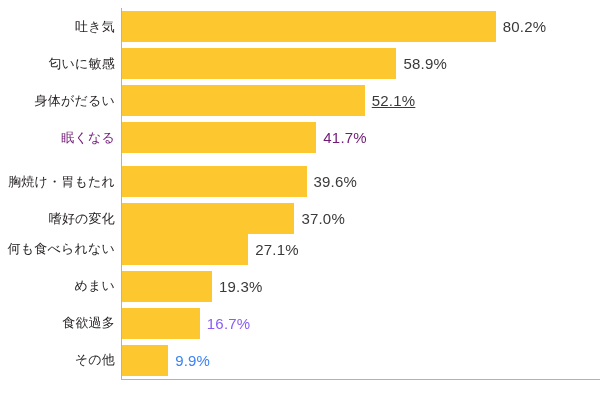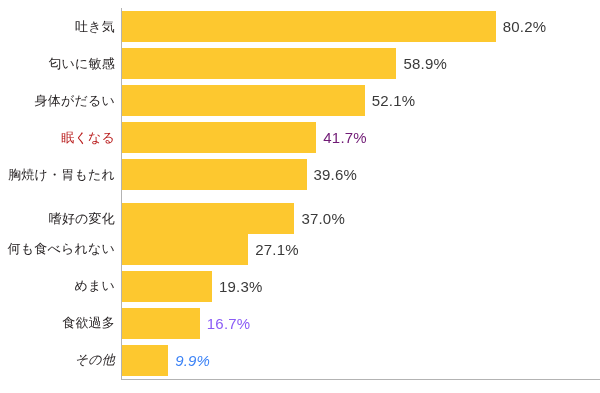--- a/index.html
+++ b/index.html
@@ -107,31 +107,31 @@
         <div class="cat-label" style="color: rgb(35, 31, 32); text-align: right;">匂いに敏感</div>
         <div class="bar-wrap">
           <div class="bar" style="width: 274.474px; background: rgb(253, 200, 47);"></div>
           <div class="val-label" style="color: rgb(58, 58, 58);">58.9%</div>
         </div>
       </div>
       <div class="row" style="top: 74.2px;">
         <div class="cat-label" style="color: rgb(35, 31, 32);">身体がだるい</div>
         <div class="bar-wrap">
           <div class="bar" style="width: 242.786px; background: rgb(253, 200, 47);"></div>
-          <div class="val-label" style="color: rgb(58, 58, 58);">52.1%</div>
+          <div class="val-label" style="color: rgb(58, 58, 58); text-decoration: underline;">52.1%</div>
         </div>
       </div>
       <div class="row" style="top: 111.3px;">
-        <div class="cat-label" style="color: #b91c1c;">眠くなる</div>
+        <div class="cat-label" style="color: #701a75;">眠くなる</div>
         <div class="bar-wrap">
           <div class="bar" style="width: 194.322px; background: rgb(253, 200, 47);"></div>
           <div class="val-label" style="color: #701a75;">41.7%</div>
         </div>
       </div>
-      <div class="row" style="top: 148px;">
+      <div class="row" style="top: 155px;">
         <div class="cat-label" style="color: rgb(35, 31, 32);">胸焼け・胃もたれ</div>
         <div class="bar-wrap">
           <div class="bar" style="width: 184.536px; background: rgb(253, 200, 47);"></div>
           <div class="val-label" style="color: rgb(58, 58, 58); text-align: right;">39.6%</div>
         </div>
       </div>
       <div class="row" style="top: 192px;">
         <div class="cat-label" style="color: rgb(35, 31, 32);">嗜好の変化</div>
         <div class="bar-wrap">
           <div class="bar" style="width: 172.42px; background: rgb(253, 200, 47);"></div>
@@ -152,21 +152,21 @@
           <div class="val-label" style="color: rgb(58, 58, 58);">19.3%</div>
         </div>
       </div>
       <div class="row" style="top: 296.8px;">
         <div class="cat-label" style="color: rgb(35, 31, 32);">食欲過多</div>
         <div class="bar-wrap">
           <div class="bar" style="width: 77.822px; background: rgb(253, 200, 47);"></div>
           <div class="val-label" style="color: #8b5cf6;">16.7%</div>
         </div>
       </div>
-      <div class="row" style="top: 333.9px; font-style: italic;">
+      <div class="row" style="top: 333.9px;">
         <div class="cat-label" style="color: rgb(35, 31, 32);">その他</div>
         <div class="bar-wrap">
           <div class="bar" style="width: 46.134px; background: rgb(253, 200, 47);"></div>
           <div class="val-label" style="color: #3b82f6;">9.9%</div>
         </div>
       </div>
     </div>
 
 </div>
 

